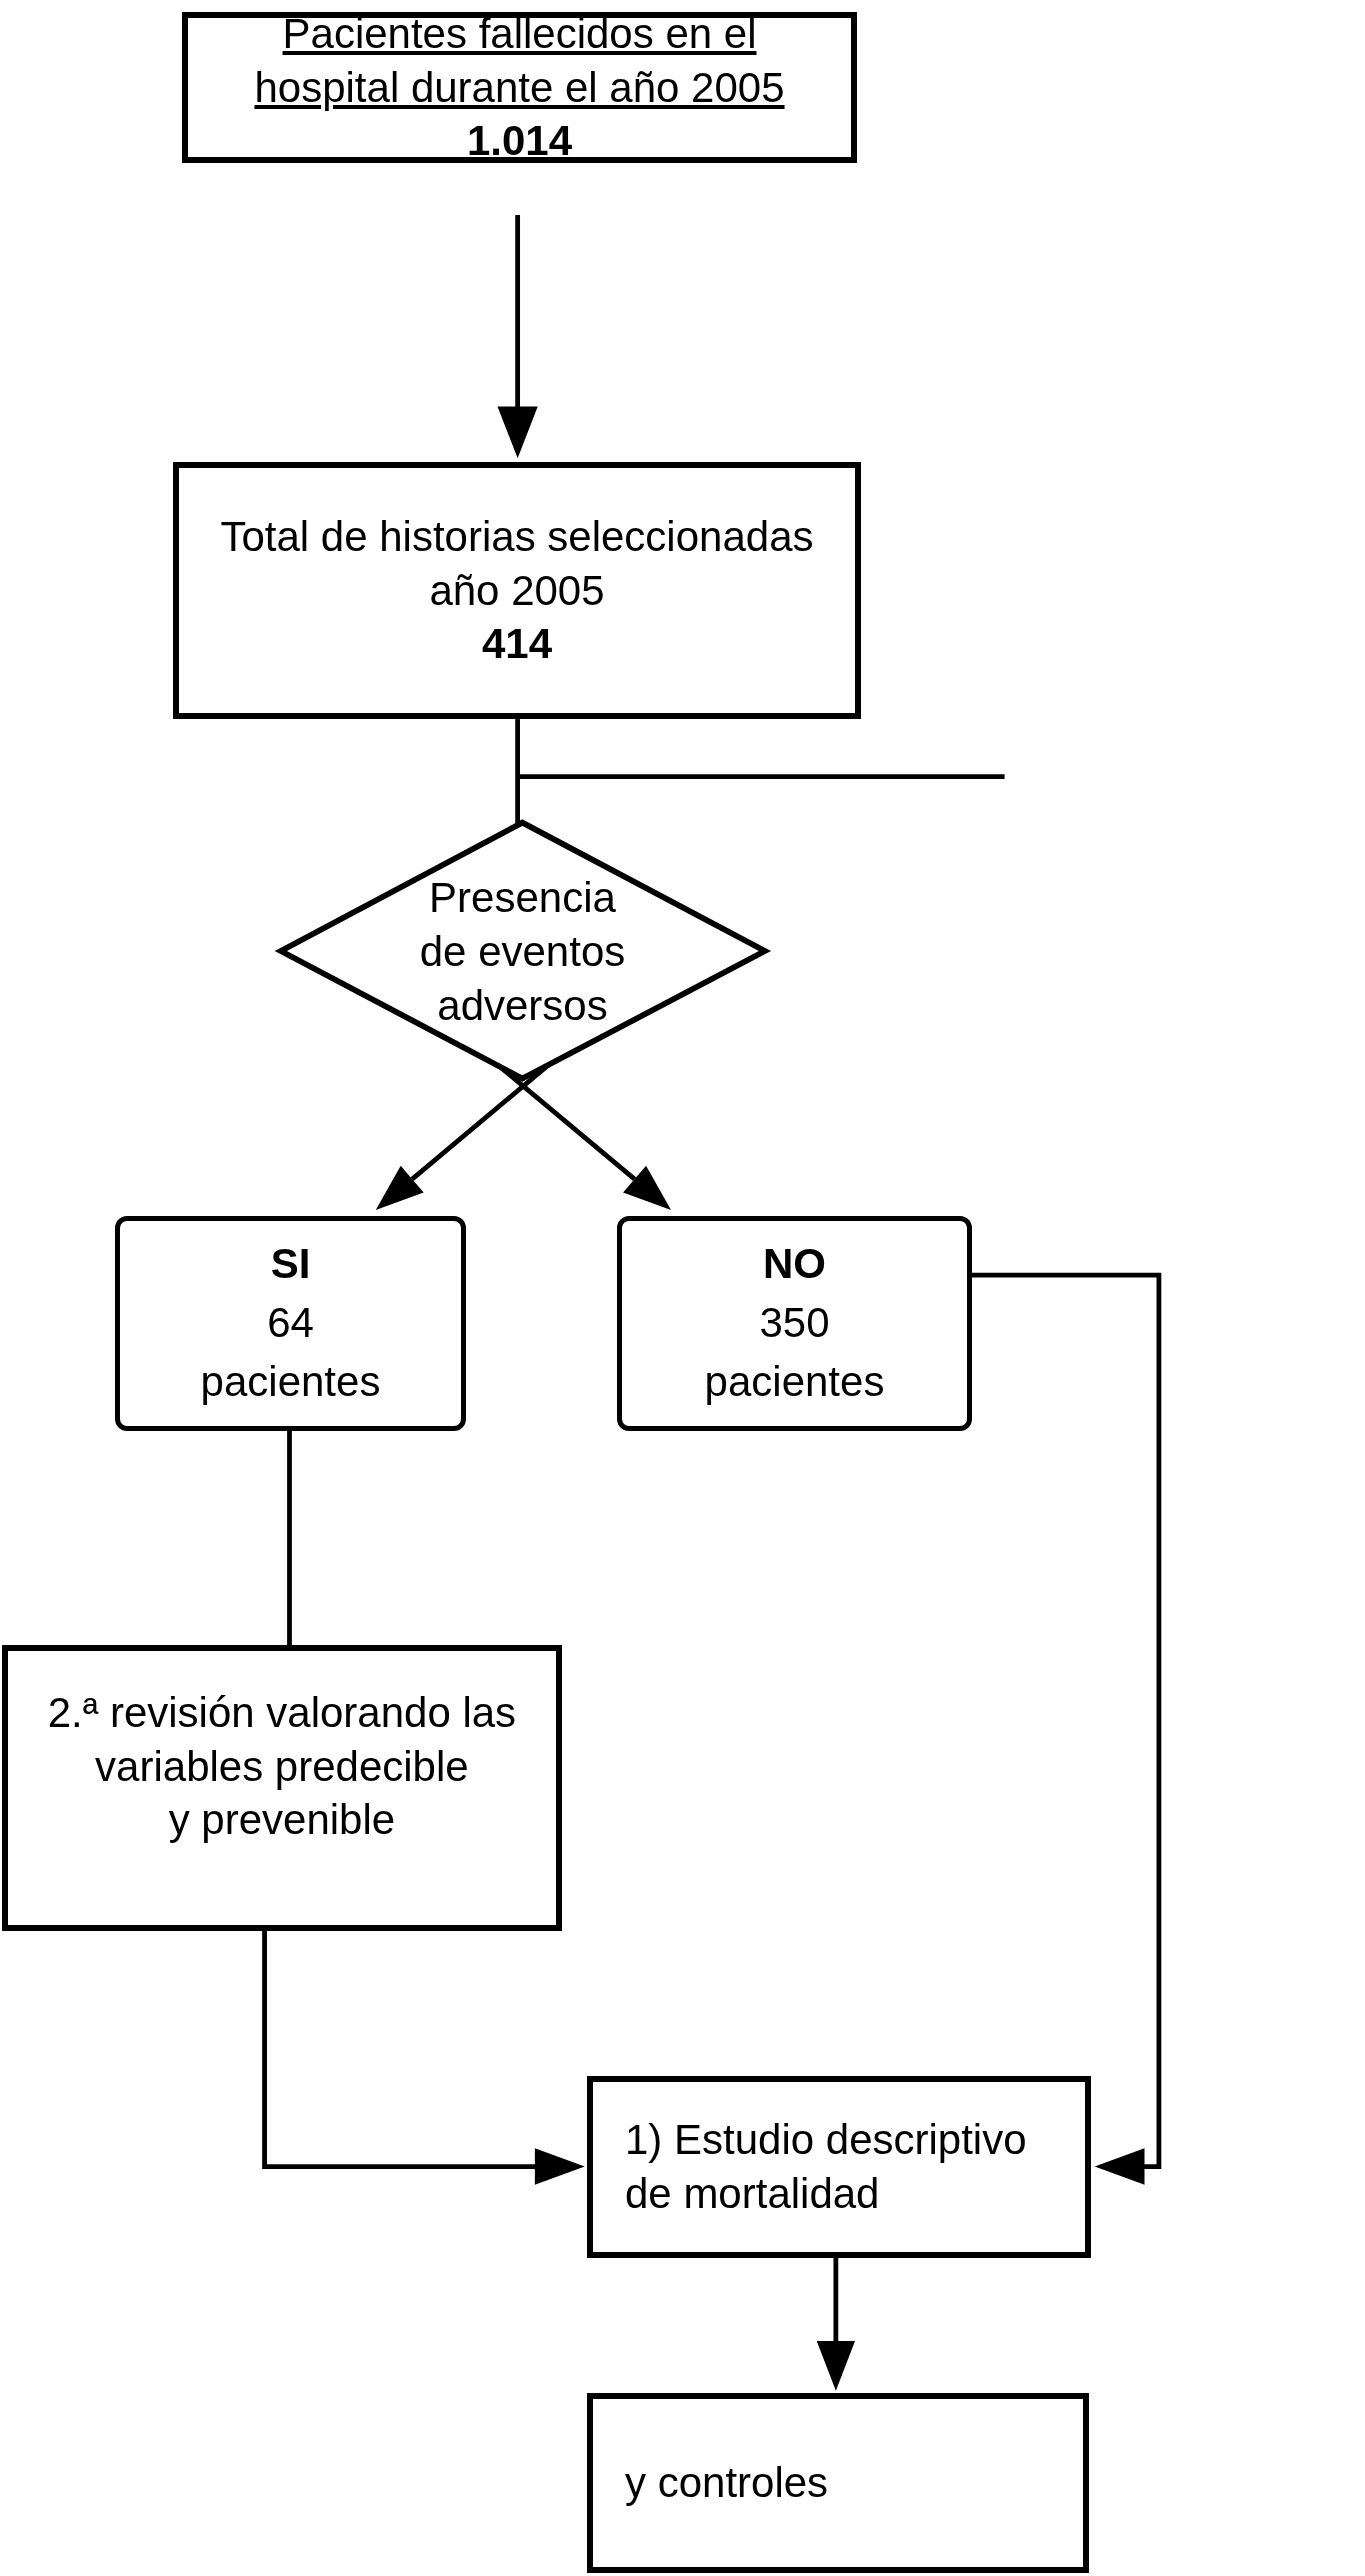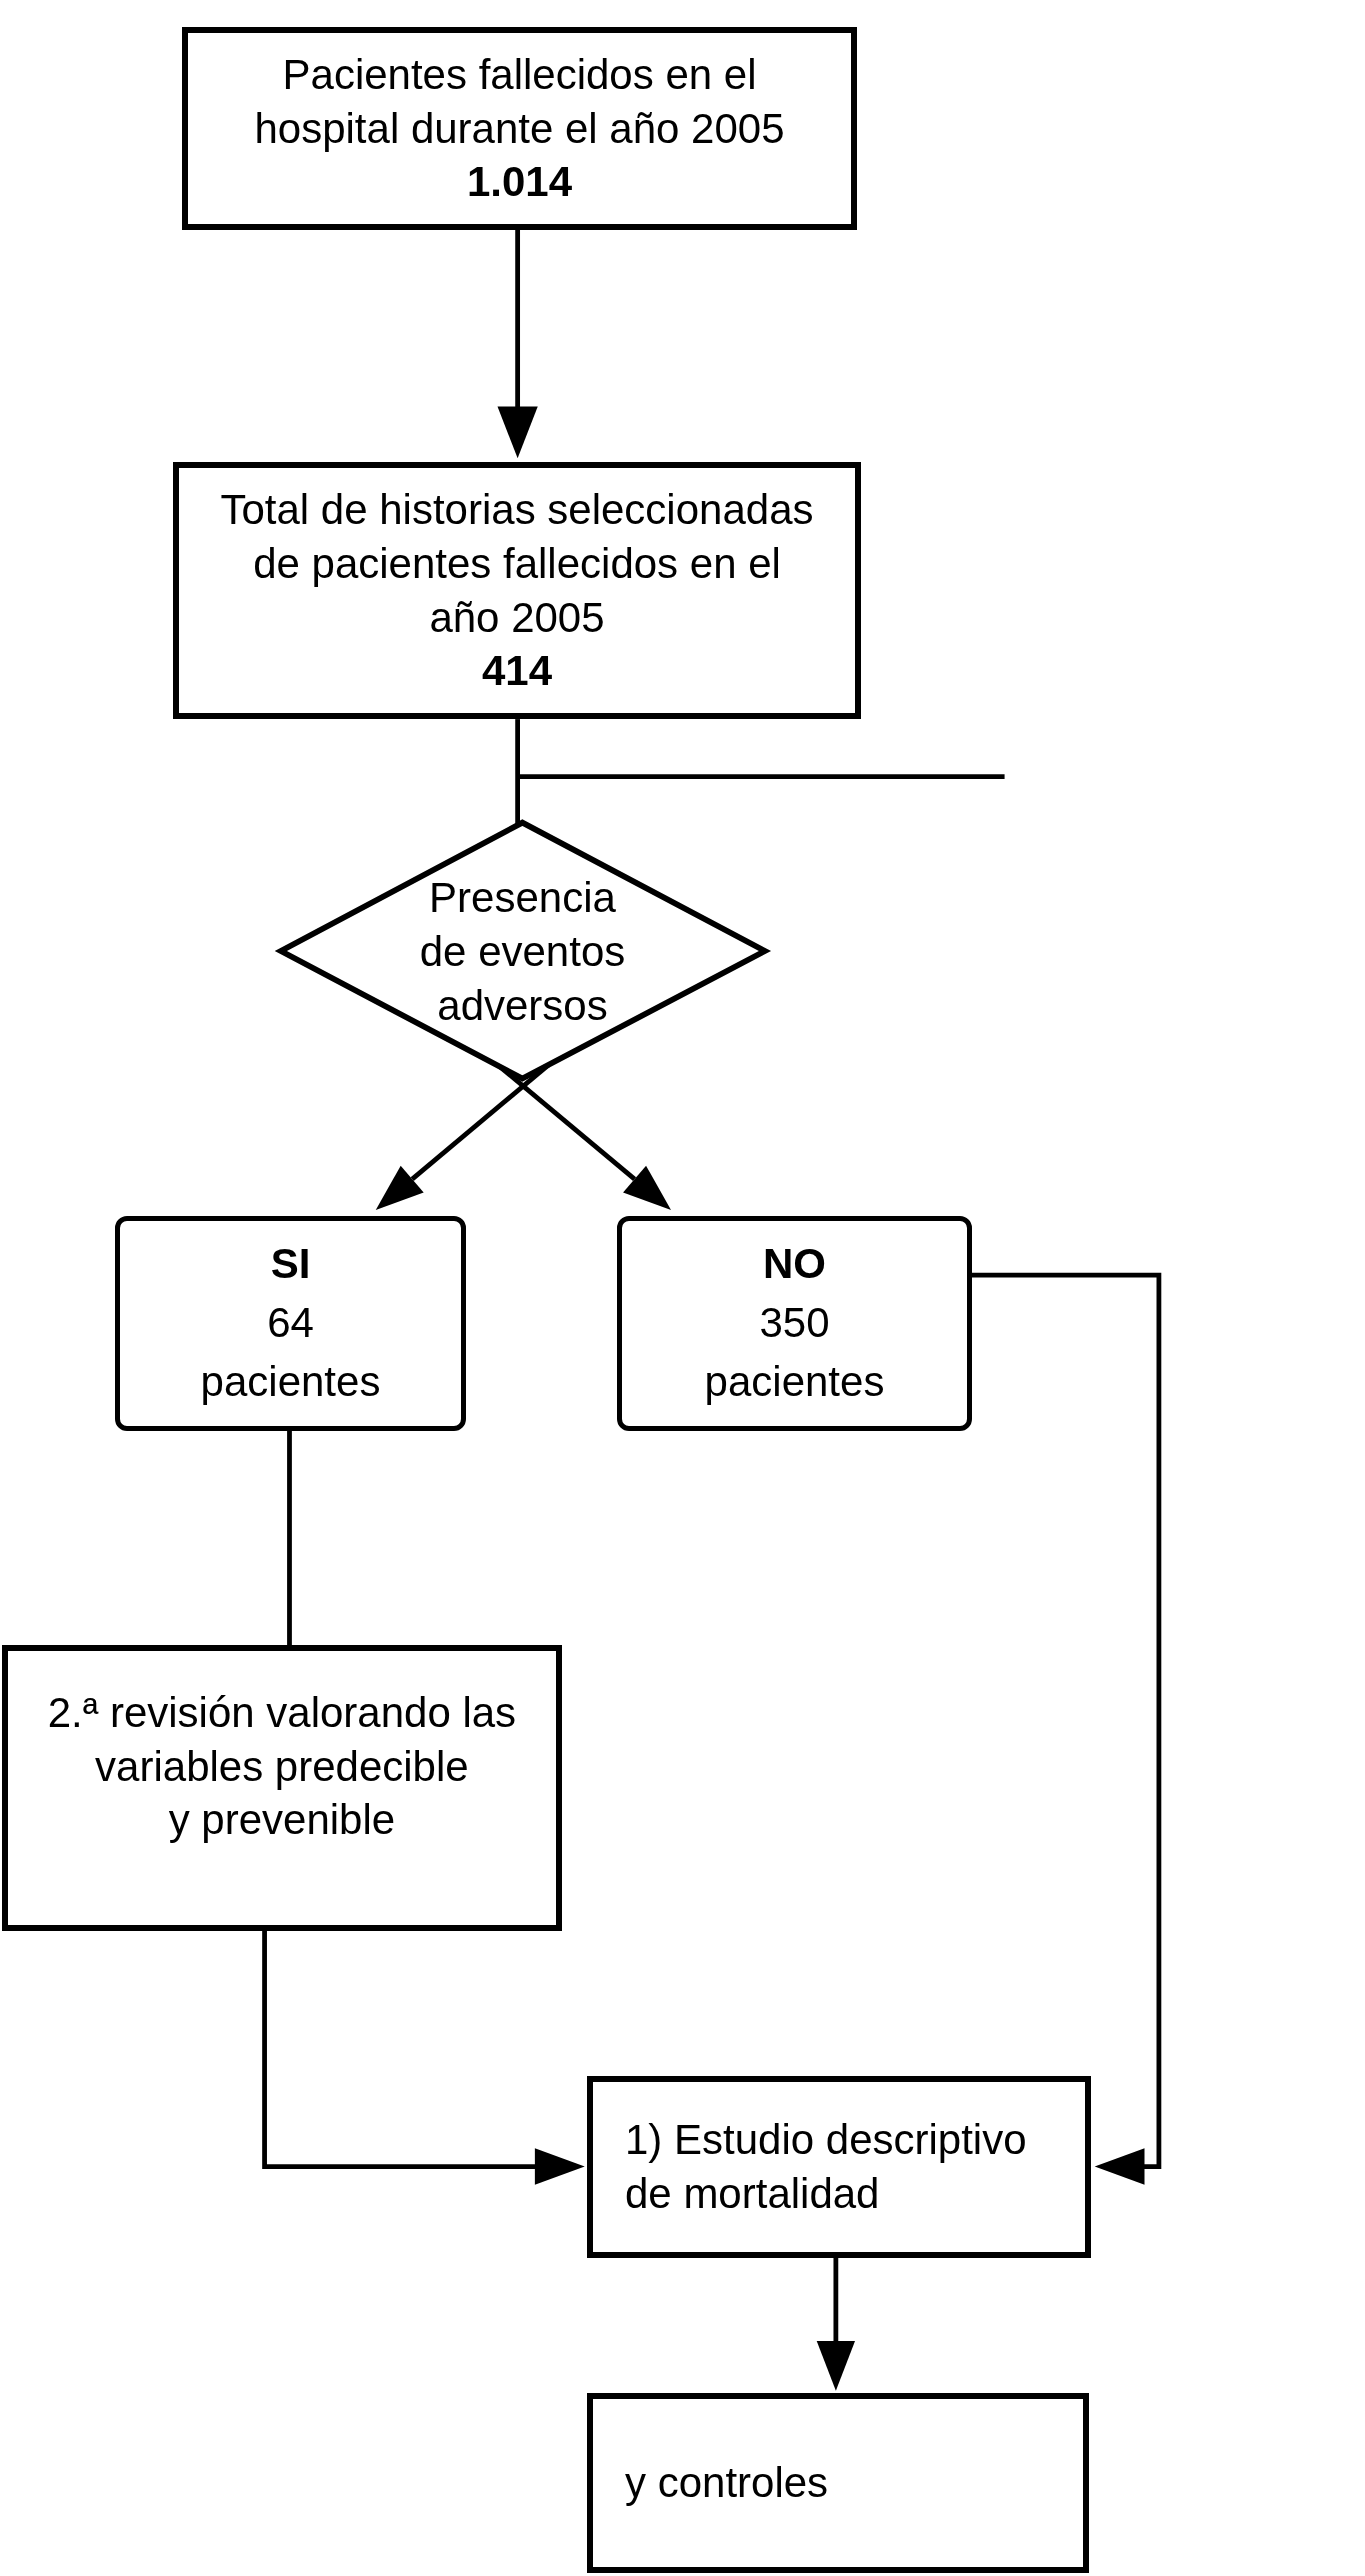--- a/index.html
+++ b/index.html
@@ -41,21 +41,21 @@
   .node.left-align {
     align-items: flex-start;
     text-align: right;
     padding-left: 32px;
     padding-right: 9.6px;
   }
   .tline { display: block; white-space: nowrap; }
   .bold  { font-weight: bold; }
 
   
-  .pos-deceased      { left: 182px;  top: 27px;   width: 675px; height: 203px; }
+  .pos-deceased      { left: 182px;  top: 12px;   width: 675px; height: 151px; text-decoration: underline; }
   .pos-selected      { left: 173px;  top: 462px;  width: 688px; height: 257px; }
   .pos-revision      { left: 1005px; top: 649px;  width: 357px; height: 245px; }
   .pos-decision      { left: 331px;  top: 865px;  width: 383px; height: 174px; }
   .pos-yes           { left: 115px;  top: 1216px; width: 351px; height: 215px; }
   .pos-no            { left: 617px;  top: 1216px; width: 355px; height: 215px; }
   .pos-second-review { left: 1.9px;    top: 1645px; width: 560px; height: 286px; padding-bottom: 43px; }
   .pos-descriptive   { left: 587px;  top: 2076px; width: 504px; height: 182px; }
   .pos-case-control  { left: 587px;  top: 2393px; width: 502px; height: 180px; }
 
   .stroke {
@@ -105,21 +105,20 @@
   </svg>
 
   <div class="node rect pos-deceased">
     <span class="tline">Pacientes fallecidos en el</span>
     <span class="tline">hospital durante el año 2005</span>
     <span class="tline bold">1.014</span>
   </div>
 
   <div class="node rect pos-selected">
     <span class="tline">Total de historias seleccionadas</span>
-    <span class="tline">de pacientes fallecidos en el</span>
     <span class="tline">año 2005</span>
     <span class="tline bold">414</span>
   </div>
 
 
   <div class="node plain pos-decision">
     <span class="tline">Presencia</span>
     <span class="tline">de eventos</span>
     <span class="tline">adversos</span>
   </div>

